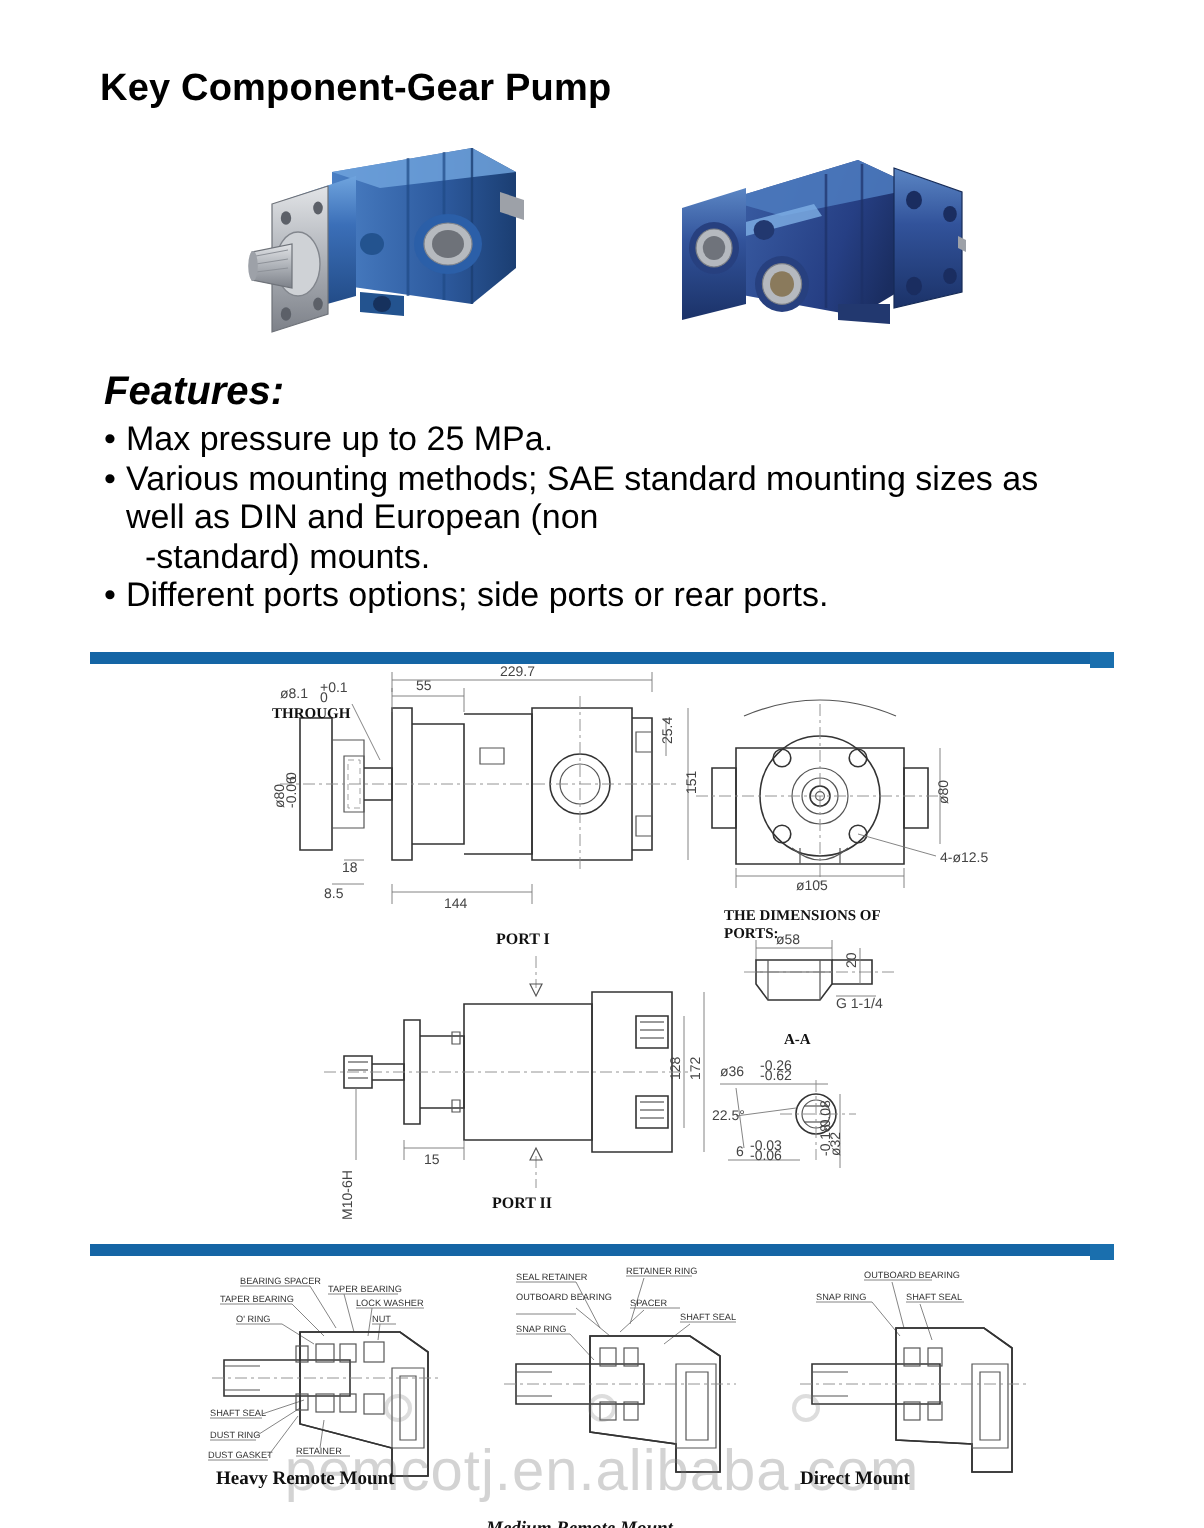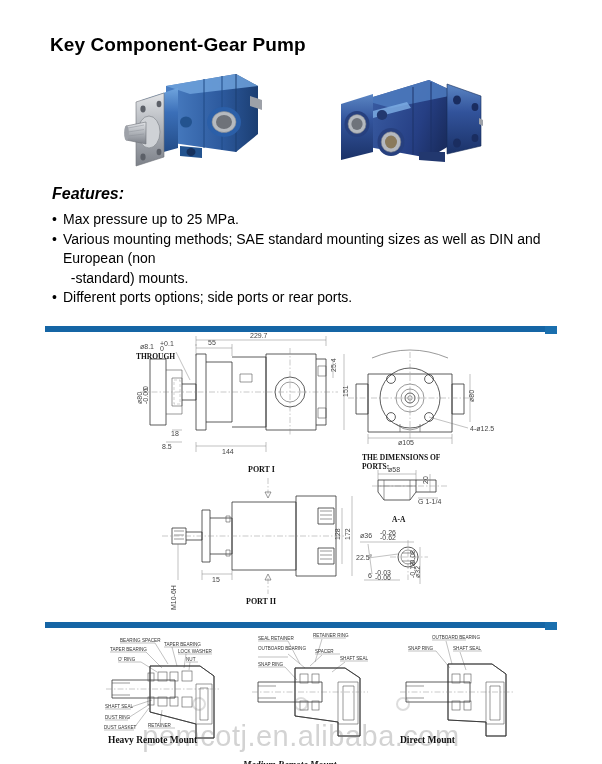--- a/index.html
+++ b/index.html
@@ -21,25 +21,25 @@
 
   
   .photos { position:absolute; left:0; top:55px; width:602px; height:120px; }
   .photo-wrap { position:absolute; }
   #photo-1 { left:118px; top:5px; width:145px; height:115px; }
   #photo-2 { left:333px; top:5px; width:150px; height:115px; }
 
   
   .features-head {
     position:absolute; left:52px; top:185px;
-    font-size:16px; font-style:italic; font-weight:bold;
+    font-size:20px; font-style:italic; font-weight:bold;
   }
   .features-list { position:absolute; left:52px; top:210px; width:500px; }
   .feature-item {
-    font-size:14px; line-height:19.5px; position:relative;
+    font-size:17px; line-height:19.5px; position:relative;
     padding-left:11px; white-space:pre-wrap;
   }
   .feature-item::before {
     content:"•"; position:absolute; left:0; top:0;
   }
 
   
   .divider {
     position:absolute; background:#1565a5; height:6px;
   }

